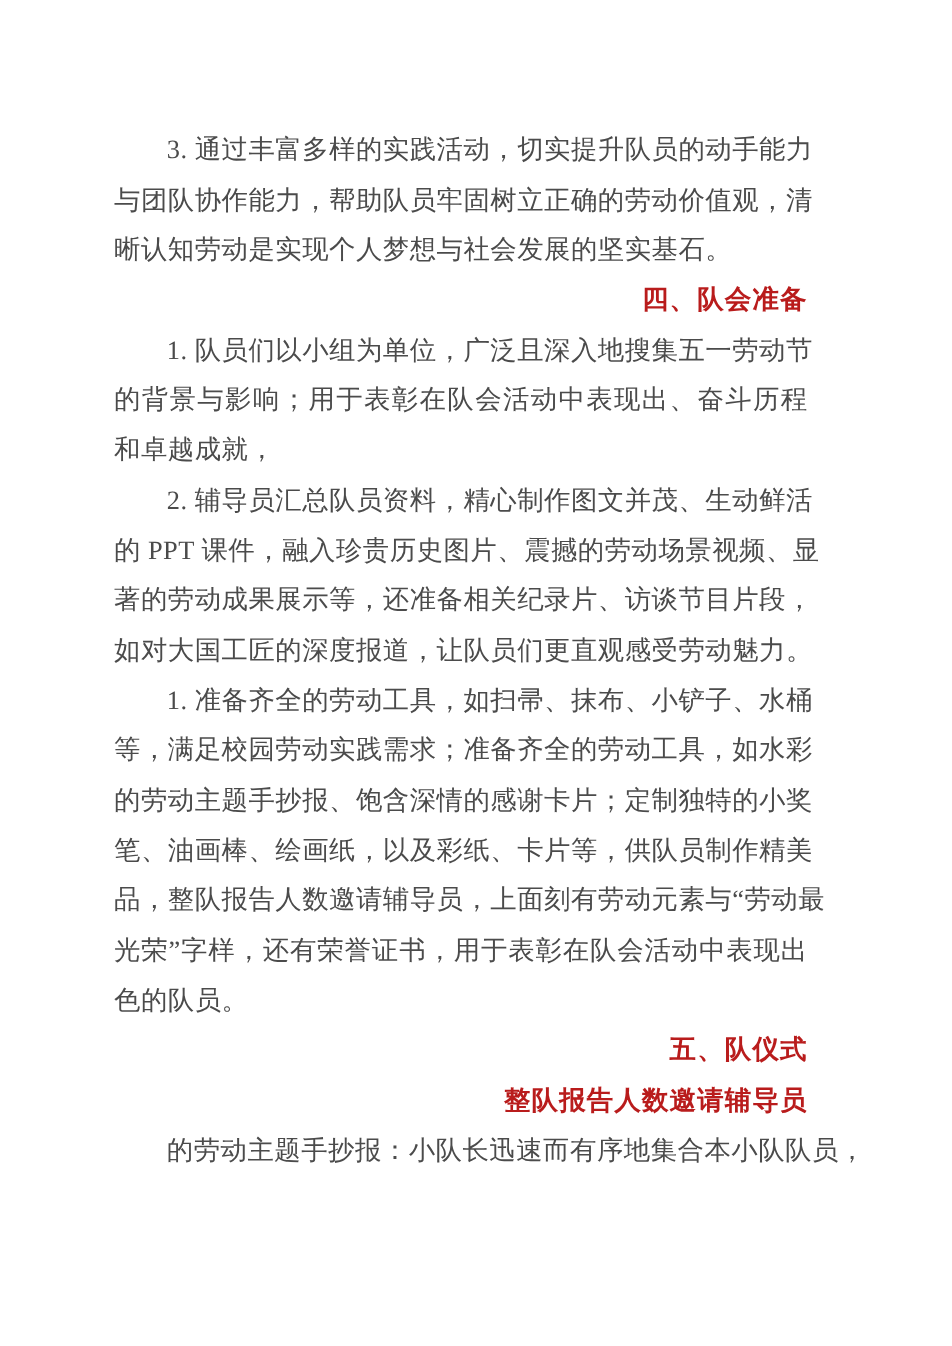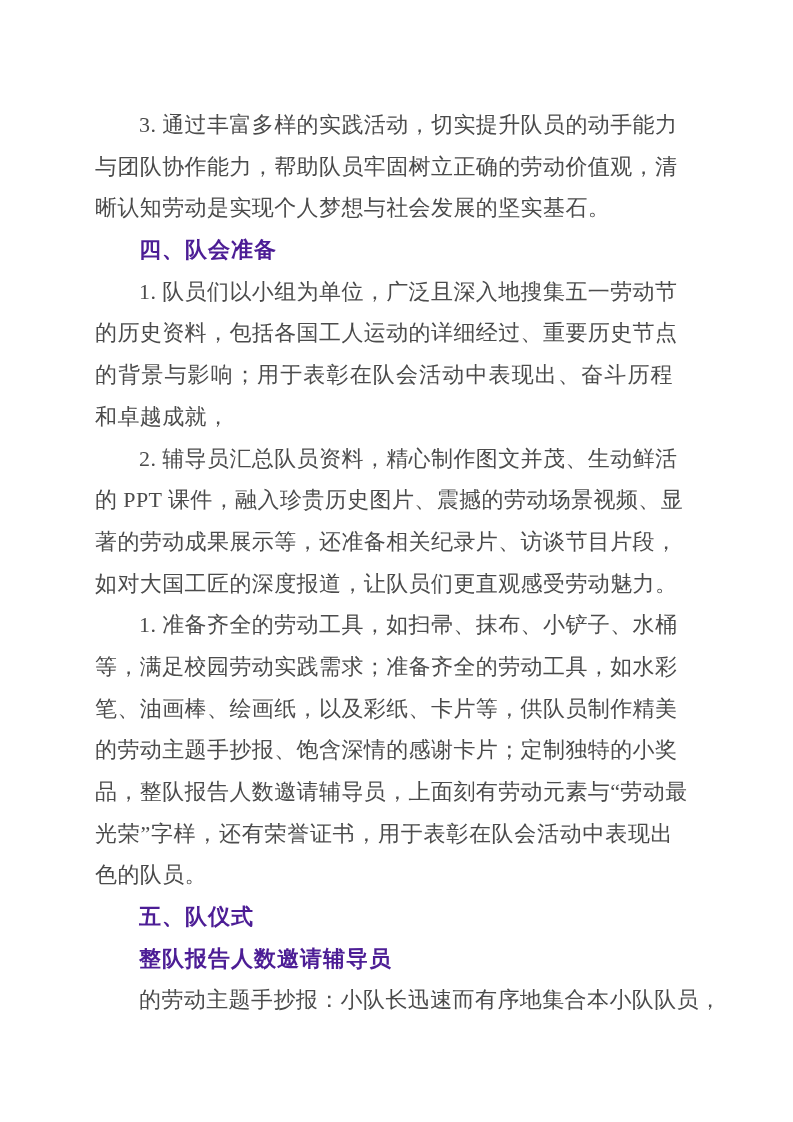--- a/index.html
+++ b/index.html
@@ -36,46 +36,46 @@
   }
   .line.justify {
     text-align: justify;
     text-align-last: justify;
   }
   .line.indent {
     padding-left: 44px;
   }
   .line.bold {
     font-weight: 700;
-    color: #4c1d95;
+    color: #b91c1c;
     font-family: "Liberation Sans", sans-serif;
     letter-spacing: 1px;
+    text-align: right;
   }
 </style>
 </head>
 <body>
 
 <main class="page">
   <section class="text-block" id="text-block">
       <div class="line indent justify">3. 通过丰富多样的实践活动，切实提升队员的动手能力</div>
       <div class="line justify">与团队协作能力，帮助队员牢固树立正确的劳动价值观，清</div>
       <div class="line">晰认知劳动是实现个人梦想与社会发展的坚实基石。</div>
       <div class="line indent bold">四、队会准备</div>
       <div class="line indent justify">1. 队员们以小组为单位，广泛且深入地搜集五一劳动节</div>
-      <div class="line justify">的历史资料，包括各国工人运动的详细经过、重要历史节点</div>
       <div class="line justify">的背景与影响；用于表彰在队会活动中表现出、奋斗历程</div>
       <div class="line">和卓越成就，</div>
       <div class="line indent justify">2. 辅导员汇总队员资料，精心制作图文并茂、生动鲜活</div>
       <div class="line justify">的 PPT 课件，融入珍贵历史图片、震撼的劳动场景视频、显</div>
       <div class="line justify">著的劳动成果展示等，还准备相关纪录片、访谈节目片段，</div>
       <div class="line">如对大国工匠的深度报道，让队员们更直观感受劳动魅力。</div>
       <div class="line indent justify">1. 准备齐全的劳动工具，如扫帚、抹布、小铲子、水桶</div>
       <div class="line justify">等，满足校园劳动实践需求；准备齐全的劳动工具，如水彩</div>
+      <div class="line justify">的劳动主题手抄报、饱含深情的感谢卡片；定制独特的小奖</div>
       <div class="line justify">笔、油画棒、绘画纸，以及彩纸、卡片等，供队员制作精美</div>
-      <div class="line justify">的劳动主题手抄报、饱含深情的感谢卡片；定制独特的小奖</div>
       <div class="line justify">品，整队报告人数邀请辅导员，上面刻有劳动元素与“劳动最</div>
       <div class="line justify">光荣”字样，还有荣誉证书，用于表彰在队会活动中表现出</div>
       <div class="line">色的队员。</div>
       <div class="line indent bold">五、队仪式</div>
       <div class="line indent bold">整队报告人数邀请辅导员</div>
       <div class="line indent justify">的劳动主题手抄报：小队长迅速而有序地集合本小队队员，</div>
     </section>
 </main>
 
 </body></html>

